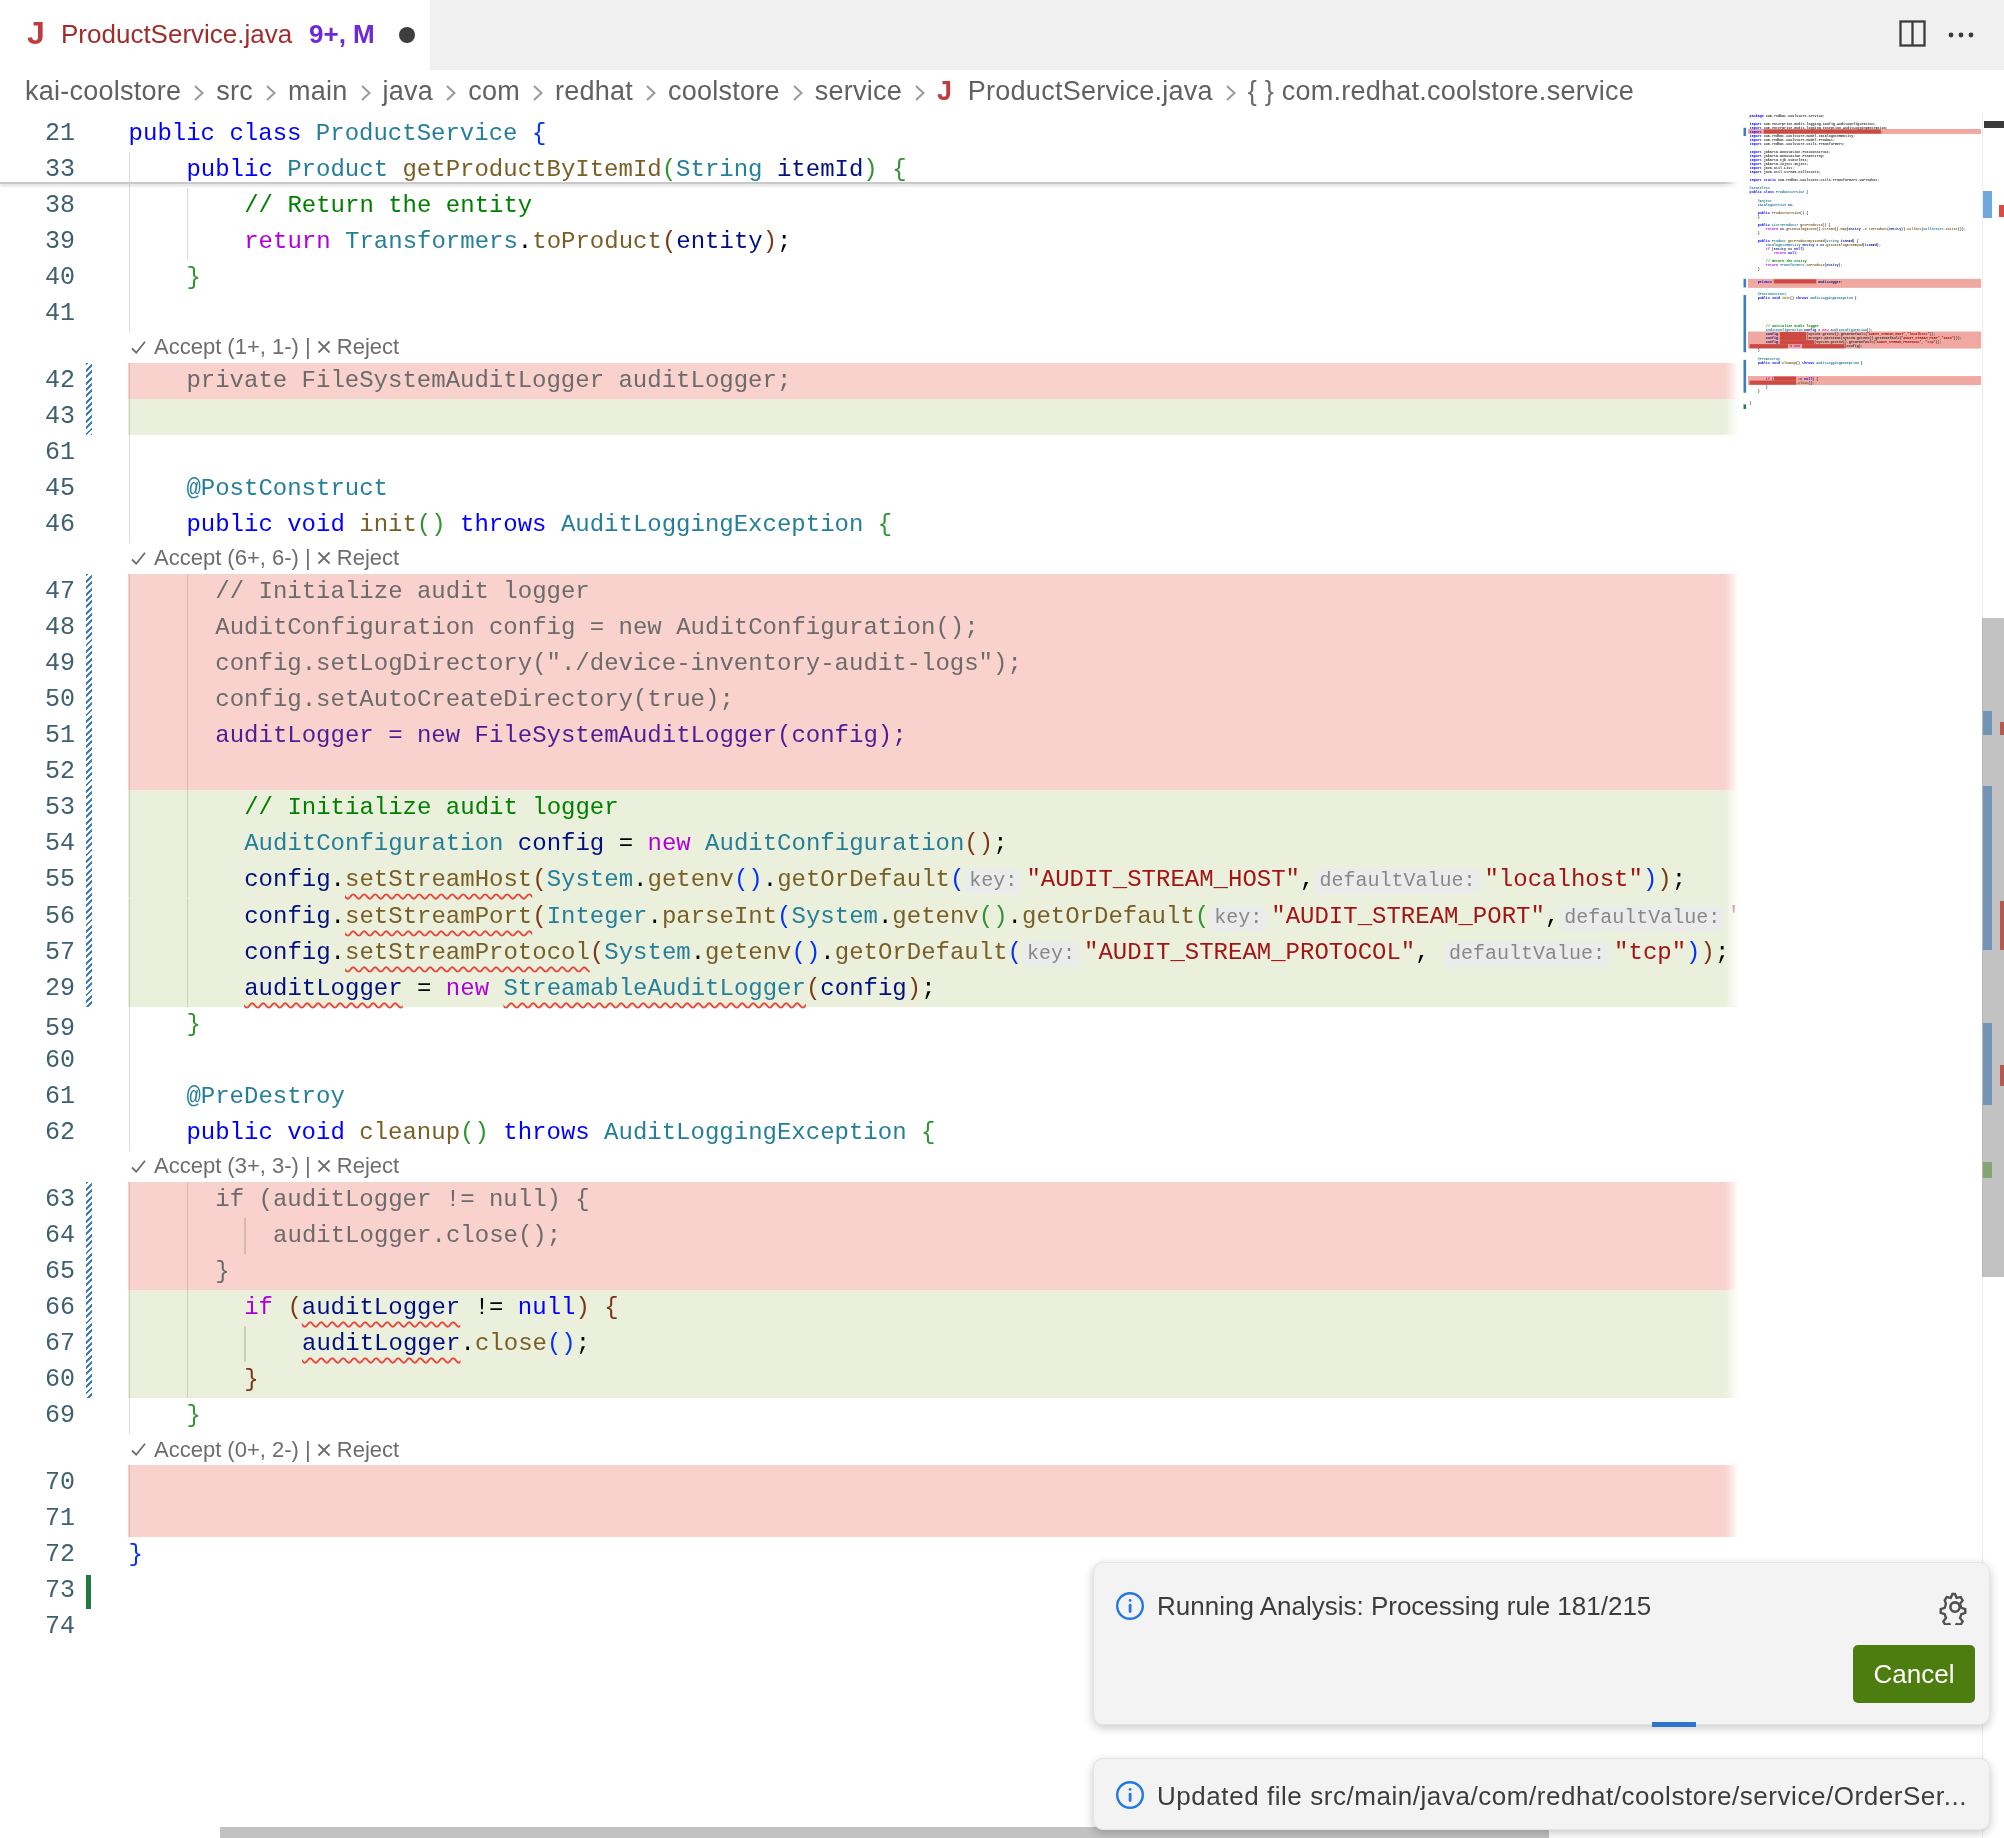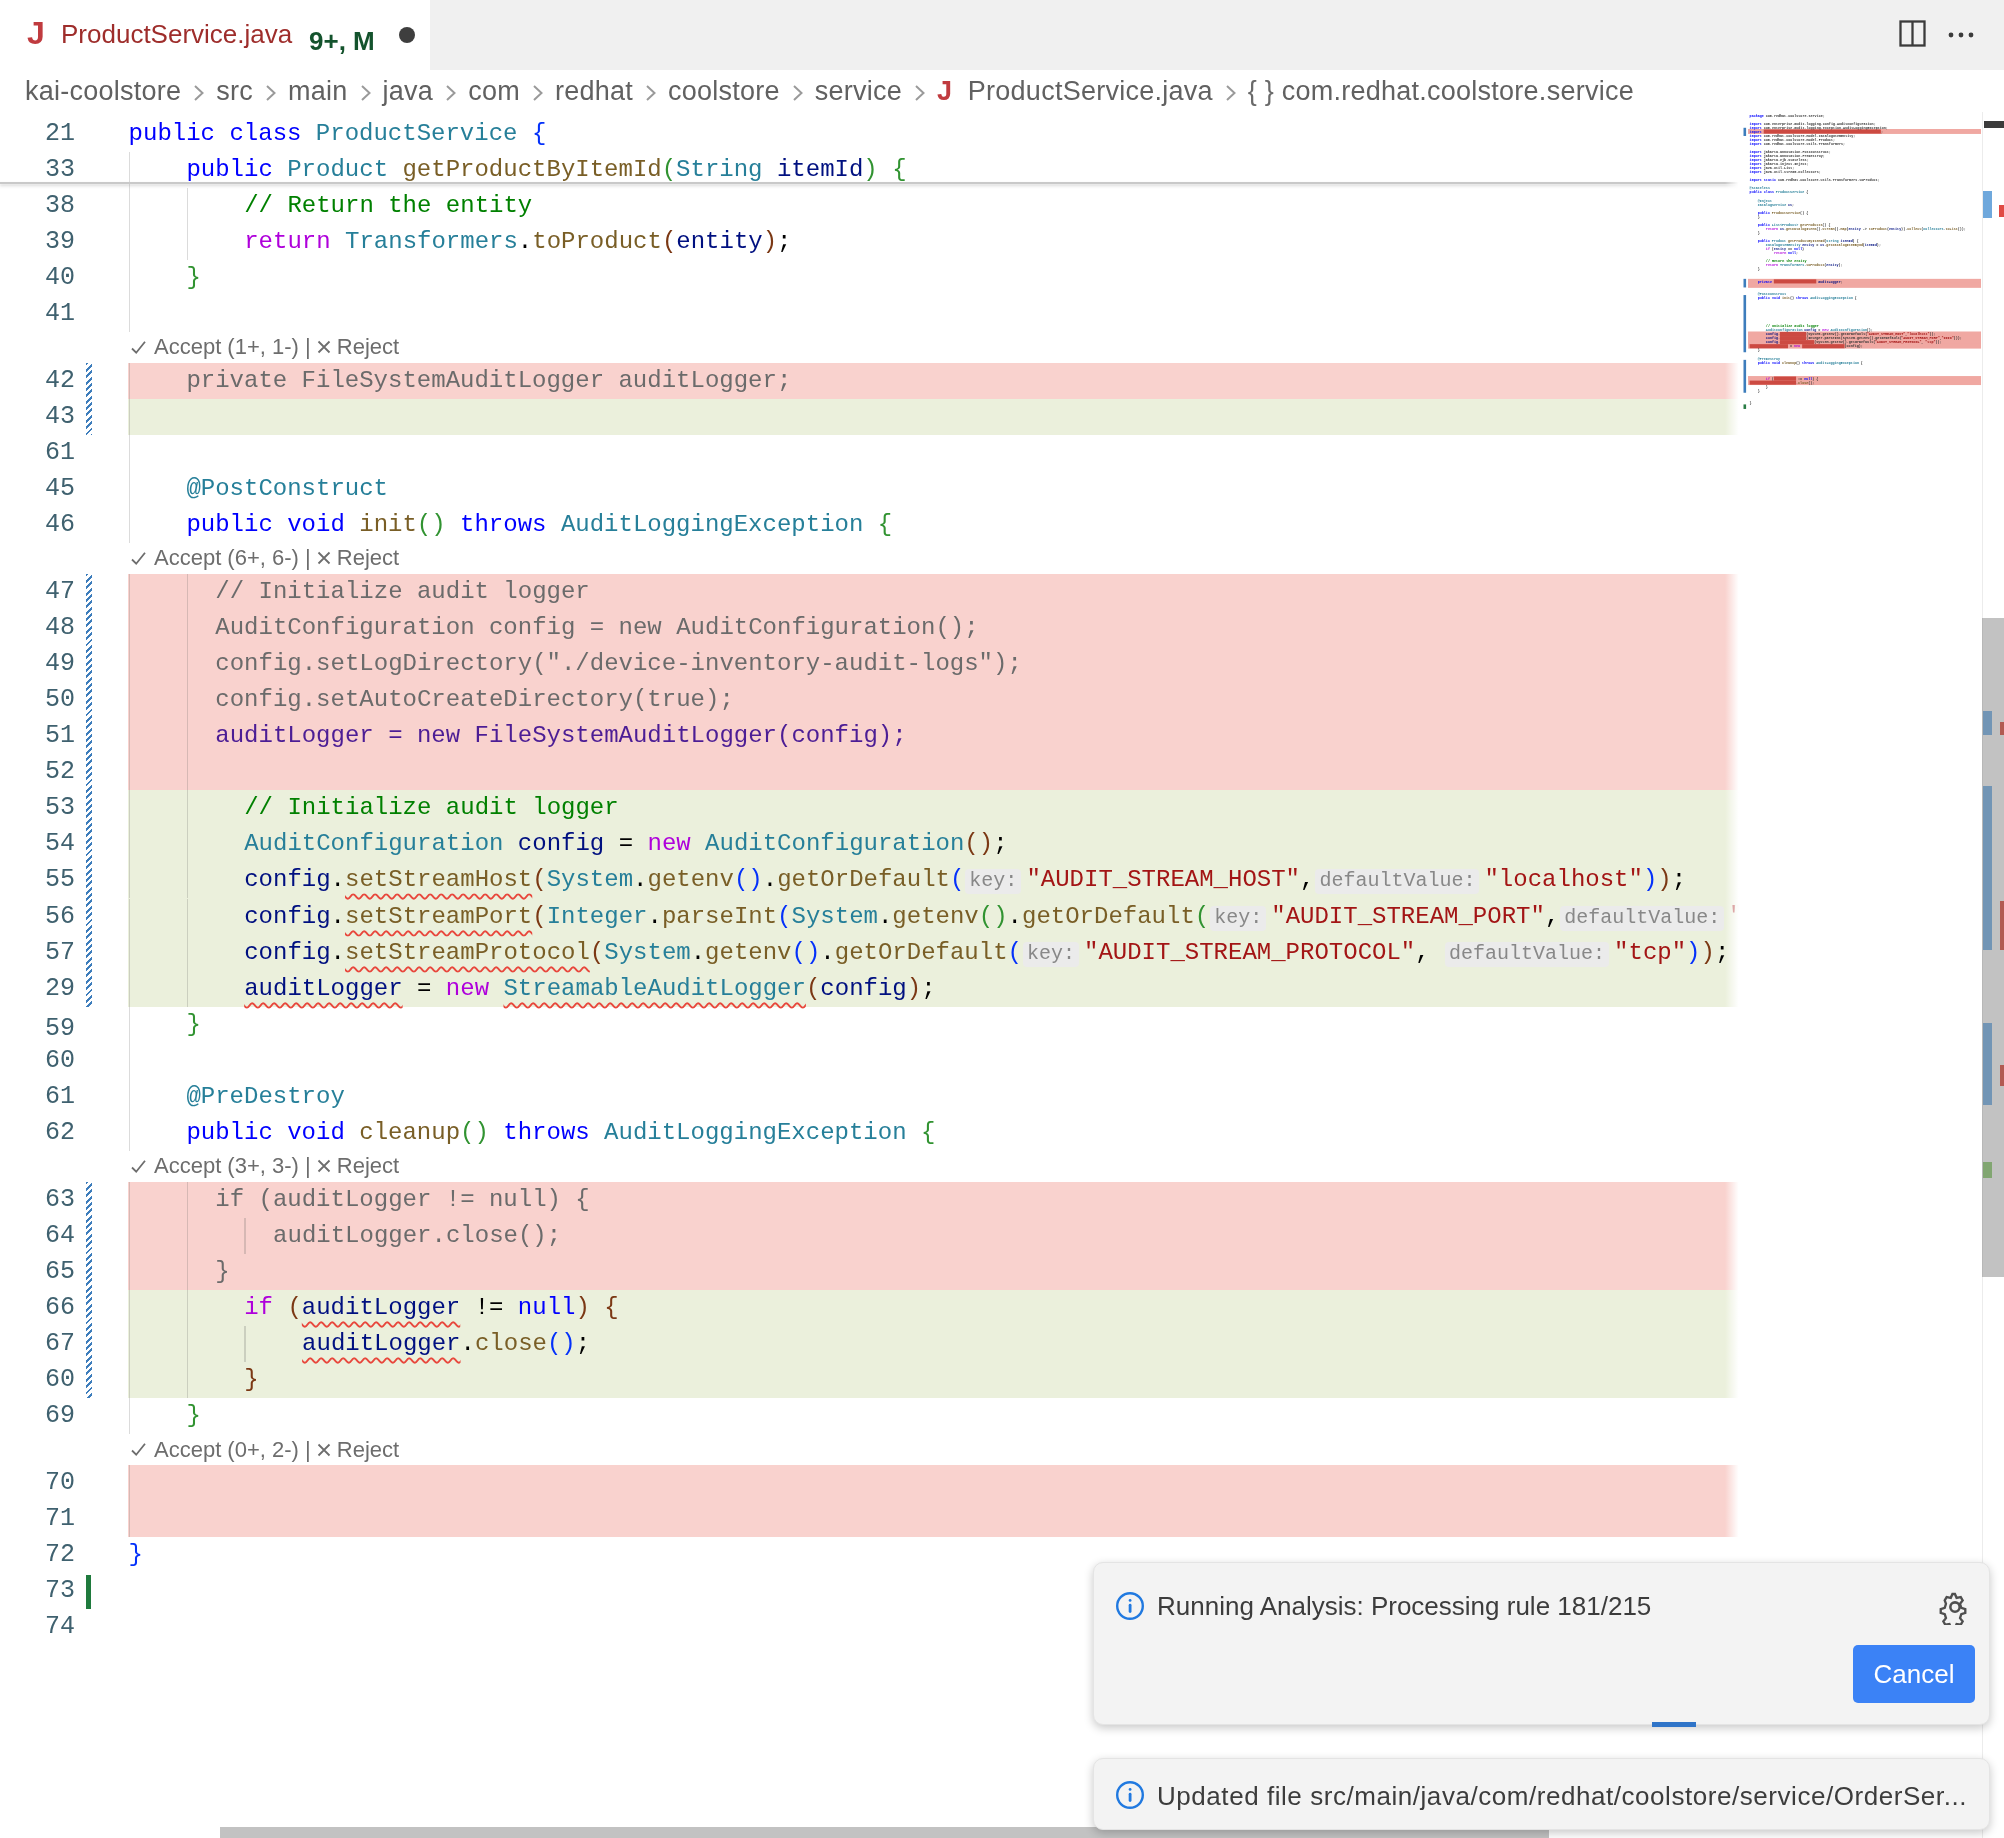--- a/index.html
+++ b/index.html
@@ -1,21 +1,21 @@
 <!DOCTYPE html>
 <html><head><meta charset="utf-8"><style>
 *{margin:0;padding:0;box-sizing:border-box}
 html,body{width:2004px;height:1838px;overflow:hidden;background:#fff;
   font-family:"Liberation Sans",sans-serif;}
 .abs{position:absolute}
 #tabbar{position:absolute;left:0;top:0;width:2004px;height:70px;background:#f0f0f0}
 #tab{position:absolute;left:0;top:0;width:430px;height:70px;background:#fff}
 #tab .jicon{position:absolute;left:27px;top:15px;font-size:32px;font-weight:bold;color:#c03b3f}
 #tab .tname{position:absolute;left:61px;top:19px;font-size:26px;color:#9e2d2b}
-#tab .tbadge{position:absolute;left:309px;top:26px;font-size:26px;font-weight:bold;color:#14532d}
+#tab .tbadge{position:absolute;left:309px;top:19px;font-size:26px;font-weight:bold;color:#6d28d9}
 #tab .dot{position:absolute;left:399px;top:27px;width:16px;height:16px;border-radius:50%;background:#3e3e3e}
 #crumbs{position:absolute;left:0;top:70px;width:2004px;height:42px;background:#fff;font-size:27px;letter-spacing:0.25px;color:#616161;white-space:nowrap}
 #crumbs .in{position:absolute;left:25px;top:4px}
 #crumbs .sep{display:inline-block;width:13px;height:20px;margin:0 11px;vertical-align:-3px}
 #crumbs .jc{color:#c03b3f;font-weight:bold}
 #crumbs .br{color:#6a6a6a}
 #editor{position:absolute;left:0;top:112px;width:1741px;height:1726px;overflow:hidden;background:#fff}
 .ln{position:absolute;left:0;width:75px;text-align:right;font-family:"Liberation Mono",monospace;font-size:25px;color:#3f616f;line-height:36.1px}
 .cl{position:absolute;left:128.6px;font-family:"Liberation Mono",monospace;font-size:24px;line-height:36.1px;white-space:pre}
 .bgdel{position:absolute;left:128.4px;width:1612.6px;background:#f9d2ce}
@@ -28,21 +28,21 @@
 .hint{display:inline-block;background:#ebebeb;color:#888888;border-radius:4px;font-size:20px;padding:0px 4px 2px 4px;margin:0 5px 0 1px;vertical-align:baseline;line-height:23px}
 #sep{position:absolute;left:0;top:70.3px;width:1741px;height:2px;background:#c9c9c9;box-shadow:0 2px 3px rgba(160,160,160,0.45)}
 #fade{position:absolute;right:0;top:0;width:16px;height:1726px;background:linear-gradient(90deg,rgba(255,255,255,0),#ffffff 85%);z-index:6}
 #cursor{position:absolute;left:85.6px;width:5px;background:#1f7a3d}
 #minimap{position:absolute;left:1742px;top:112px;width:240px;height:1718px;background:#fff;overflow:hidden}
 #ruler{position:absolute;left:1982px;top:112px;width:22px;height:1726px;background:#fff;border-left:1px solid #ececec}
 #vslider{position:absolute;left:1982px;top:618px;width:22px;height:659px;background:rgba(110,110,110,0.42)}
 #hslider{position:absolute;left:220px;top:1827px;width:1329px;height:11px;background:rgba(110,110,110,0.42)}
 .toast{position:absolute;left:1093px;width:897px;background:#f3f3f3;border:1px solid #e4e4e4;border-radius:10px;box-shadow:0 3px 10px rgba(0,0,0,0.22);font-size:26px;color:#3c3c3c;z-index:10}
 .ticon{position:absolute;left:21px;top:0}
-.btn{position:absolute;left:759px;top:82px;width:122px;height:58px;background:#3b82f6;border-radius:5px;color:#fff;text-align:center;line-height:58px;font-size:26px}
+.btn{position:absolute;left:759px;top:82px;width:122px;height:58px;background:#4d7c0f;border-radius:5px;color:#fff;text-align:center;line-height:58px;font-size:26px}
 </style></head><body>
 <div id="tabbar"></div>
 <div id="tab">
     <span class="jicon">J</span>
     <span class="tname">ProductService.java</span>
     <span class="tbadge">9+, M</span>
     <span class="dot"></span>
   </div>
 <svg class="abs" style="left:1899px;top:20px" width="27" height="27" viewBox="0 0 27 27">
     <rect x="1.5" y="1.5" width="24" height="24" fill="none" stroke="#3b3b3b" stroke-width="2.3"></rect>

